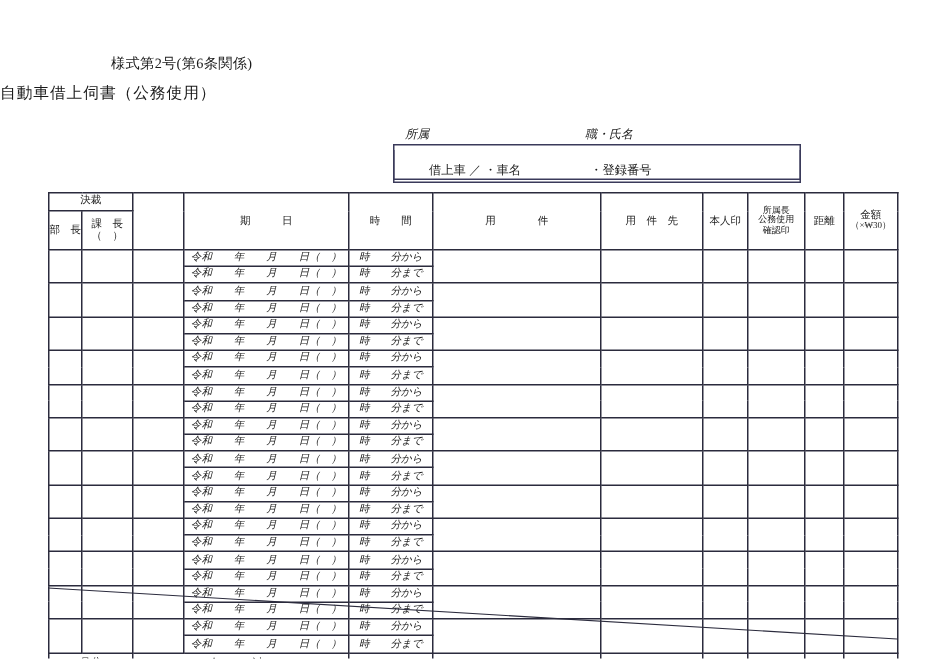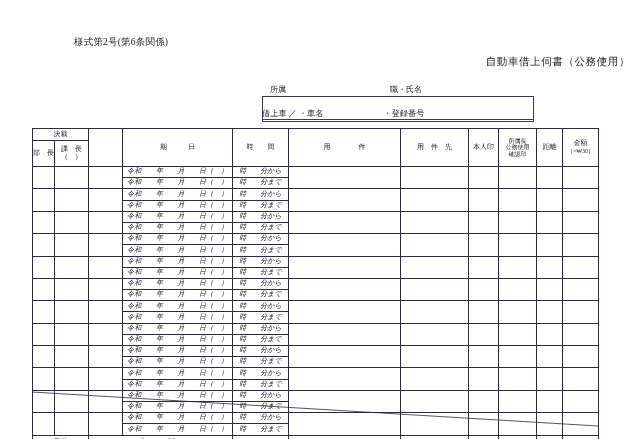--- a/index.html
+++ b/index.html
@@ -28,45 +28,47 @@
     font-size: 9.5px;
     letter-spacing: 0.2px;
     white-space: nowrap;
     margin-left: 42px;
   }
   .doc-title {
     position: absolute;
     left: 0;
     top: 55px;
     width: 630px;
-    text-align: right;
+    text-align: left;
     font-size: 10.5px;
     letter-spacing: 0.6px;
   }
   
   .hdr-wrap {
     position: absolute;
     left: 262px;
     top: 84px;
     width: 272px;
   }
   .hdr-labels {
     position: relative;
     height: 14px;
     font-size: 8px;
   }
   .hdr-labels .lbl-shozoku {
     position: absolute;
     left: 8px;
     top: 0;
+    font-style: italic;
   }
   .hdr-labels .lbl-shokumei {
     position: absolute;
     left: 128px;
     top: 0;
+    font-style: italic;
   }
   .hdr-box {
     position: absolute;
     left: 262px;
     top: 96px;
     width: 272px;
     height: 24px;
     border: 1px solid #3a3a5a;
     box-sizing: border-box;
   }
@@ -83,26 +85,26 @@
   .kari-row {
     position: absolute;
     left: 262px;
     top: 103px;
     width: 272px;
     height: 20px;
     box-sizing: border-box;
     font-size: 8.2px;
     display: flex;
     align-items: center;
-    padding-left: 0;
+    padding-left: 24px;
     gap: 4px;
     white-space: nowrap;
   }
   .kari-row .sub2 {
-    margin-left: 56px;
+    margin-left: 42px;
   }
 
   
   table.main {
     position: absolute;
     left: 32px;
     top: 128px;
     width: 566px;
     border-collapse: collapse;
     table-layout: fixed;

